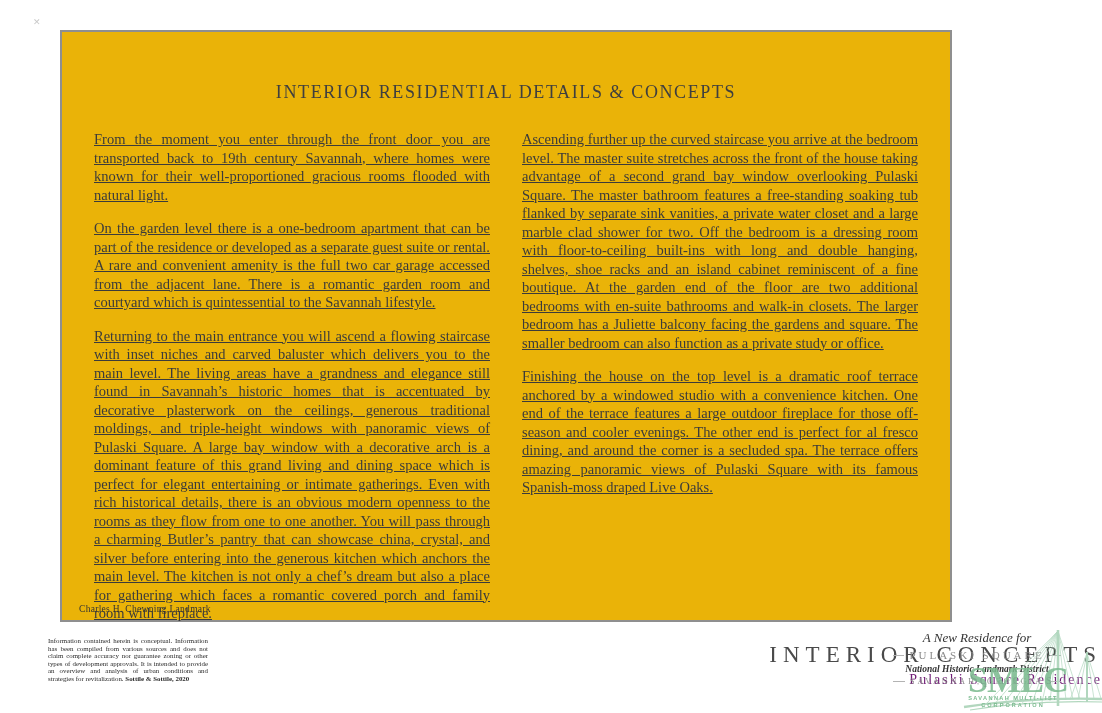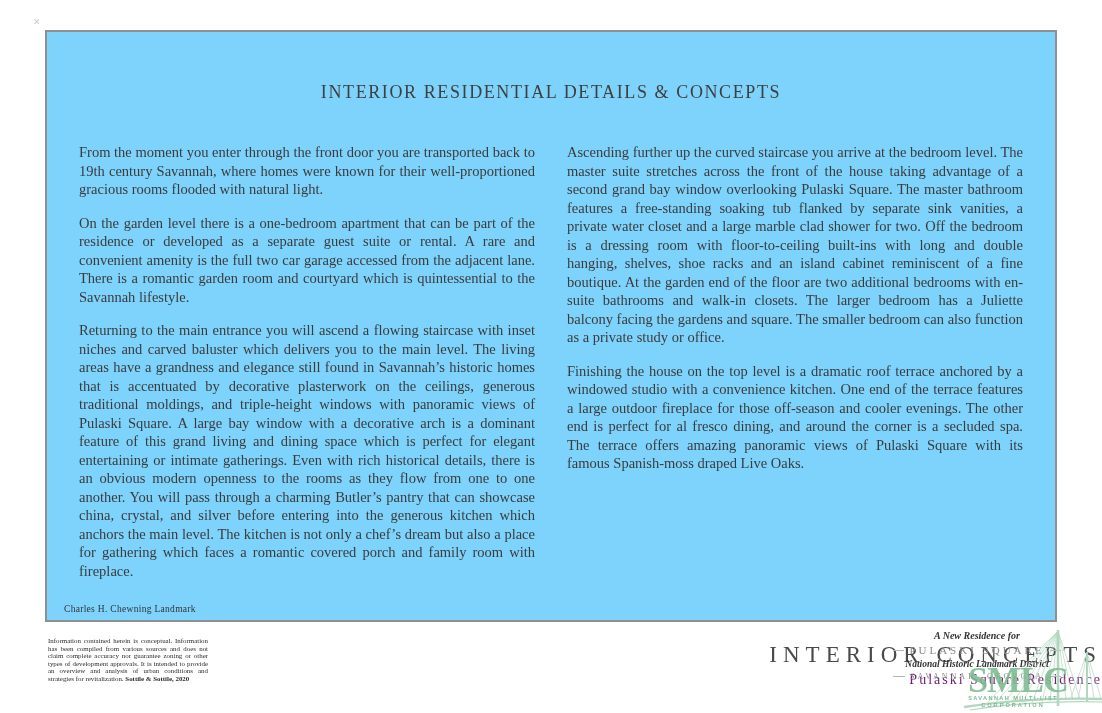--- a/index.html
+++ b/index.html
@@ -3,34 +3,34 @@
 <meta charset="utf-8">
 <style>
   html,body{margin:0;padding:0;background:#ffffff;}
   body{width:1102px;height:713px;position:relative;font-family:"Liberation Serif","DejaVu Serif",serif;color:#3c3c3c;overflow:hidden;}
 
   .sheet{position:absolute;inset:0;background:#ffffff;}
 
   .crop-mark{position:absolute;left:33px;top:17px;font-size:9px;color:#c9c9c9;}
 
   .main-panel{
-    position:absolute;left:45px;top:30px;width:1012px;height:592px;
-    background:#7dd3fc;border:2px solid #8f8f8f;box-sizing:border-box;
+    position:absolute;left:60px;top:30px;width:892px;height:592px;
+    background:#eab308;border:2px solid #8f8f8f;box-sizing:border-box;
   }
   .doc-title{
     text-align:center;margin-top:50px;font-size:18px;letter-spacing:1.6px;
     color:#3f3f3f;font-weight:400;
   }
   .columns{
     display:flex;gap:32px;padding:0 32px;margin-top:27px;
   }
   .col{
     flex:1;text-align:justify;font-size:14.5px;line-height:18.5px;color:#3b3b3b;
   }
-  .col p{margin:13px 0 15px 0;}
+  .col p{margin:0 0 15px 0;text-decoration:underline;}
   .panel-credit{
     position:absolute;left:17px;bottom:6px;font-size:9.5px;letter-spacing:0.3px;color:#333;
   }
 
   
   .disclaimer{
     position:absolute;left:48px;top:637px;width:160px;
     font-size:6.9px;line-height:7.6px;text-align:justify;color:#2a2a2a;
   }
   .disclaimer .bold{font-weight:bold;}
@@ -41,21 +41,21 @@
   .footer-center .fc-title{
     font-size:23px;letter-spacing:6px;color:#4a4a4a;font-weight:400;
   }
   .footer-center .fc-sub{
     margin-top:4px;font-size:14px;letter-spacing:2px;color:#701a75;
   }
 
   .footer-right{
     position:absolute;left:893px;top:630px;width:168px;text-align:center;
   }
-  .fr-tagline{font-size:10px;font-weight:bold;font-style:italic;color:#333;}
+  .fr-tagline{font-size:13px;font-weight:normal;font-style:italic;color:#333;}
   .fr-row{display:flex;align-items:center;gap:5px;margin-top:3px;}
   .fr-rule{flex:1;height:1px;background:#b3b3b3;}
   .fr-name{font-size:11px;letter-spacing:3px;color:#8b8b8b;white-space:nowrap;}
   .fr-district{margin-top:3px;font-size:9.5px;font-weight:bold;font-style:italic;color:#333;}
   .fr-city-row{display:flex;align-items:center;gap:5px;margin-top:3px;}
   .fr-city{font-size:8px;letter-spacing:3px;color:#8b8b8b;white-space:nowrap;}
 
   .smlc-logo{
     position:absolute;left:930px;top:628px;width:172px;height:85px;
   }

